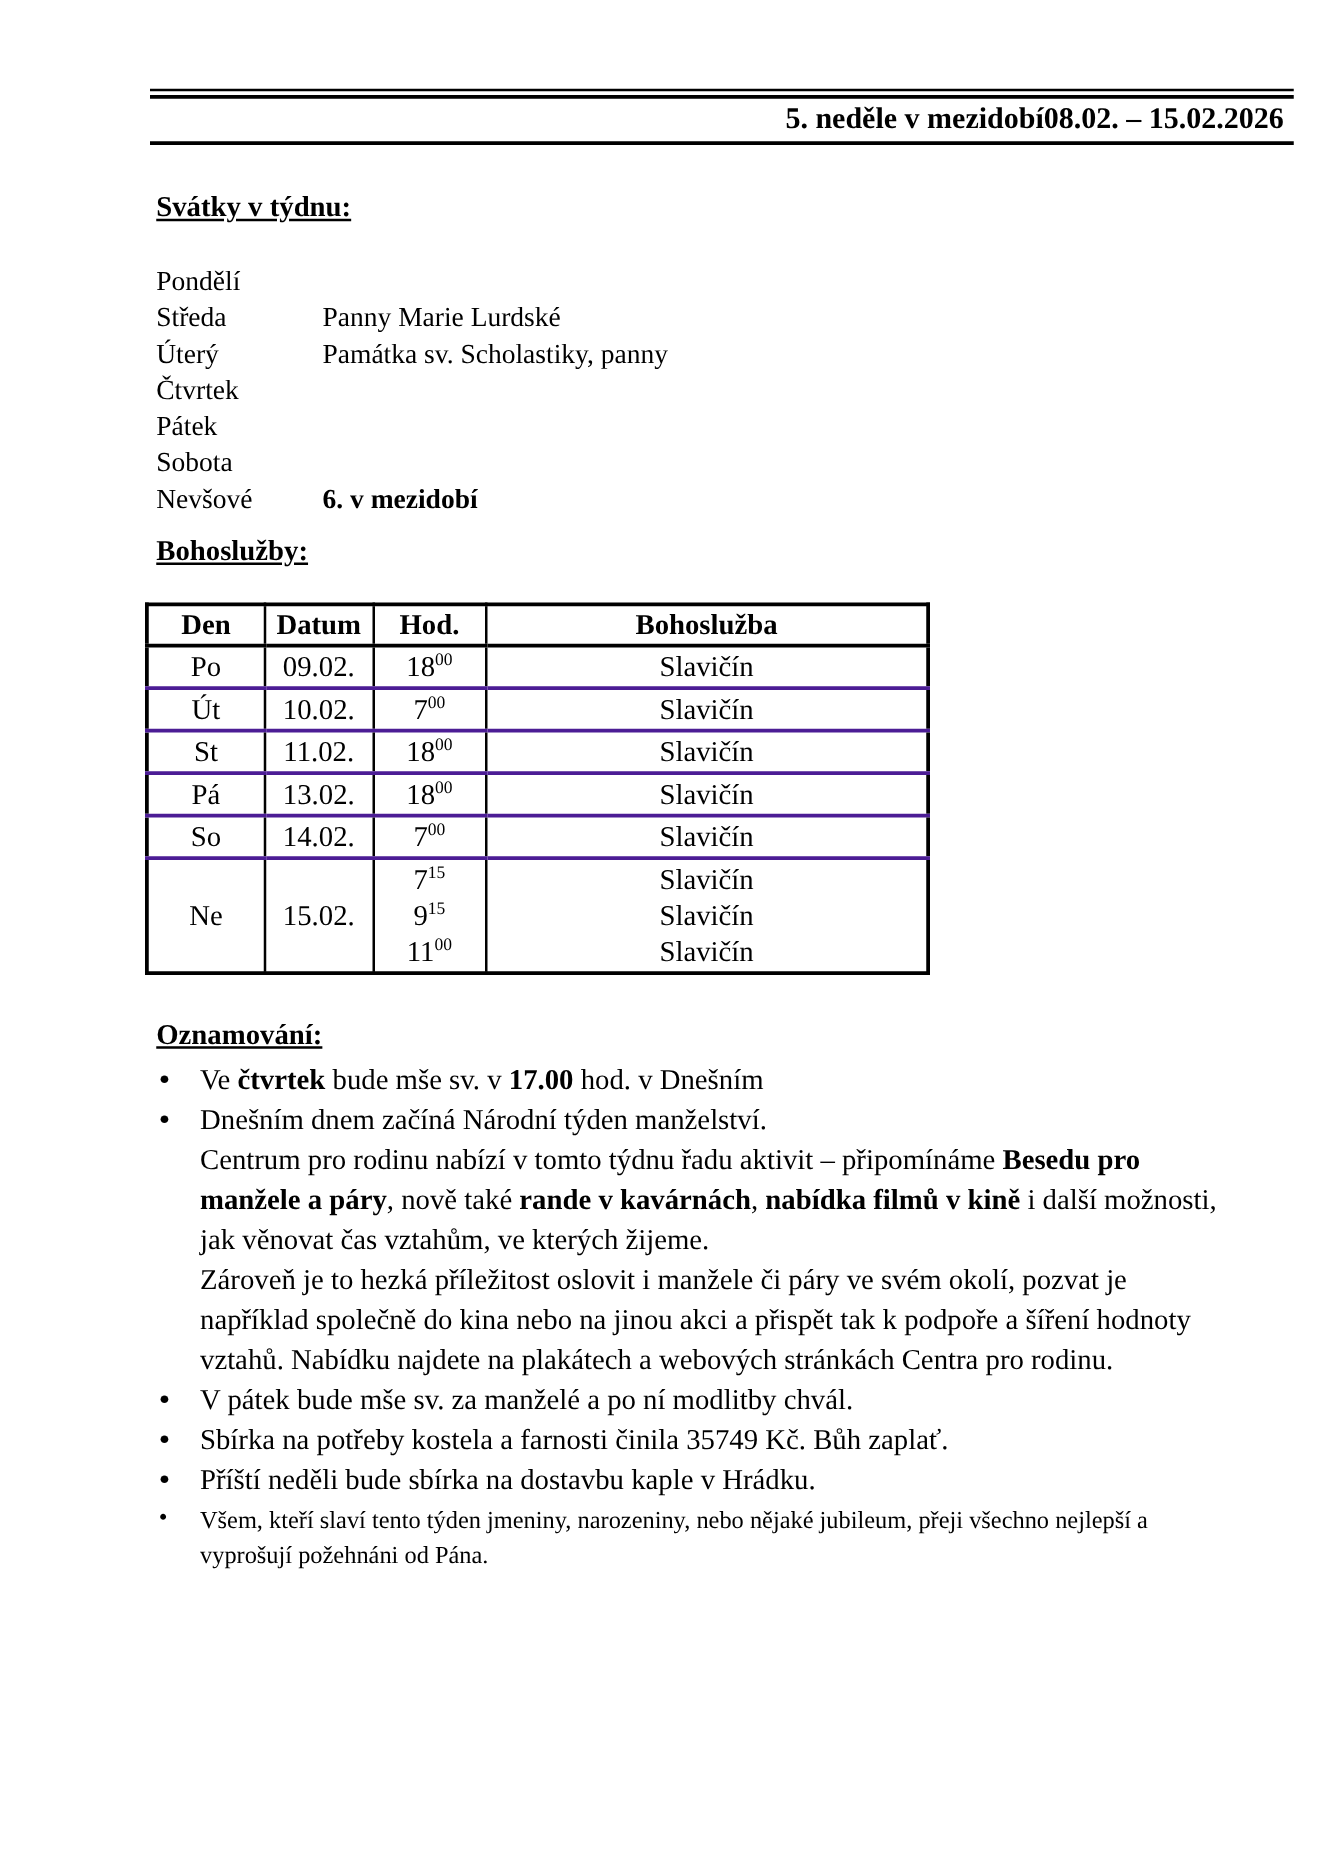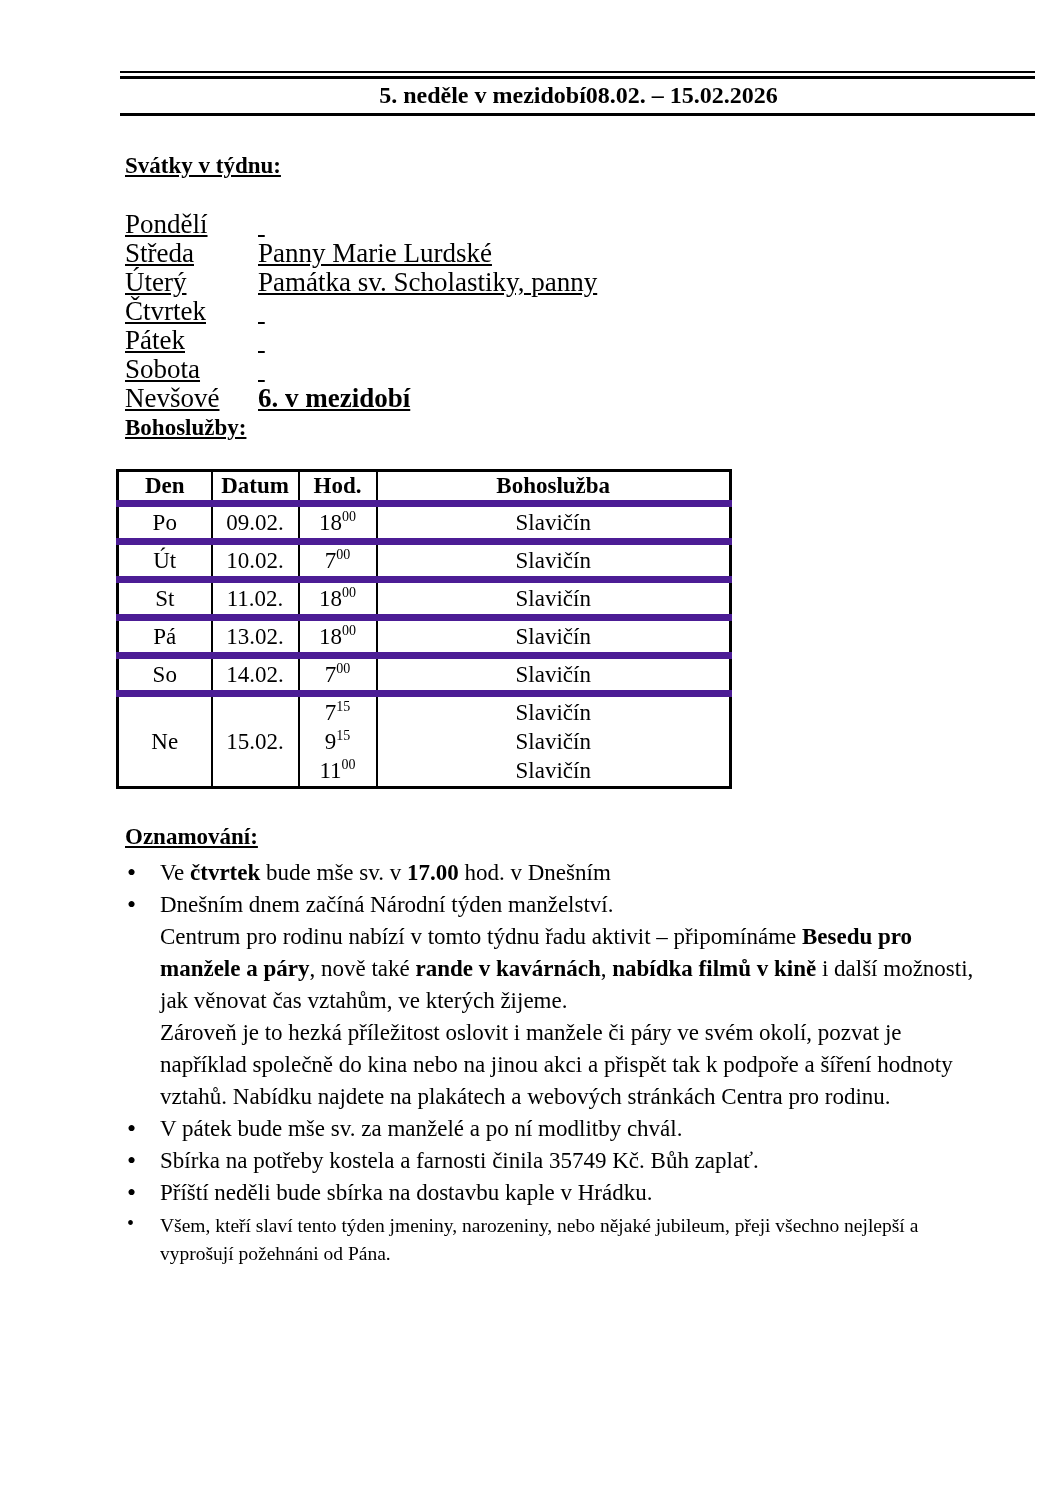--- a/index.html
+++ b/index.html
@@ -11,63 +11,63 @@
     overflow: hidden;
   }
   .page { position: relative; width: 1058px; height: 1497px; }
 
   
   .doc-header { margin: 71px 23px 0 120px; }
   .doc-header .rule-thin { border-top: 2px solid #000; margin-bottom: 3px; }
   .doc-header .header-row {
     border-top: 3px solid #000;
     border-bottom: 3px solid #000;
-    display: flex; justify-content: center; align-items: baseline;
+    display: flex; justify-content: flex-end; align-items: baseline;
     padding: 2px 8px 4px 10px;
     font-weight: bold; font-size: 24px; line-height: 28px;
   }
 
   
   .section { margin-left: 125px; margin-right: 75px; }
   .heading {
     font-weight: bold; font-size: 23px;
     text-decoration: underline;
     line-height: 28px;
   }
   .feasts-heading { margin-top: 36px; }
 
   
-  .feast-list { margin-top: 30px; font-size: 27px; line-height: 29px; text-decoration: underline; }
+  .feast-list { margin-top: 30px; font-size: 22px; line-height: 29px; }
   .feast-row { display: flex; }
   .feast-day { width: 133px; flex: 0 0 133px; }
   .feast-name { flex: 1; }
   .feast-name.bold { font-weight: bold; }
 
   
-  .services-heading { margin-top: 1px; }
+  .services-heading { margin-top: 14px; }
   table.services {
     border-collapse: collapse;
     border: 3px solid #000;
     margin: 27px 0 0 116px;
     font-size: 23px;
     table-layout: fixed;
     padding-left: 30px;
   }
   table.services th, table.services td {
     border-left: 2px solid #000; border-right: 2px solid #000;
     padding: 1px 6px;
   }
   table.services th {
     border-bottom: 3px solid #000;
     font-weight: bold; text-align: center; height: 33px;
   }
-  table.services td { border-top: 7px solid #4c1d95; vertical-align: middle; text-align: center; }
+  table.services td { border-top: 3px solid #4c1d95; vertical-align: middle; text-align: center; }
   .col-day   { width: 94px;  text-align: center; }
   .col-date  { width: 87px;  text-align: center; }
-  .col-time  { width: 78px;  text-align: center; }
+  .col-time  { width: 90px;  text-align: center; }
   .col-place { width: 354px; text-align: left; }
   .cell-line { line-height: 29px; }
   td.col-time sup, .cell-line sup { font-size: 14px; line-height: 0; }
 
   
   .ann-heading { margin-top: 34px; }
   .ann-list { list-style: none; margin: 6px 0 0 0; padding: 0; font-size: 23px; line-height: 32px; }
   .ann-item { position: relative; padding-left: 35px; margin: 0; }
   .ann-item .bullet {
     position: absolute; left: 2px; top: 0;

